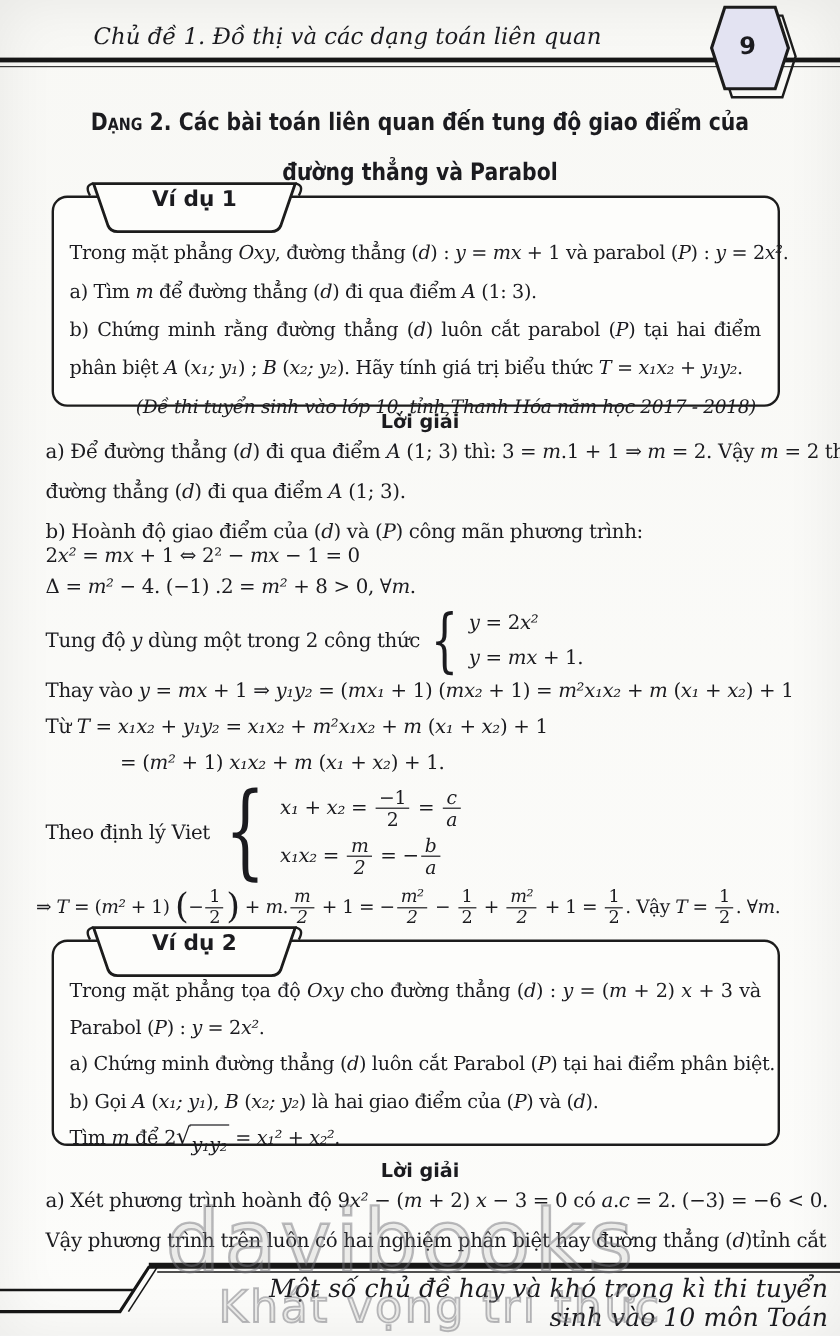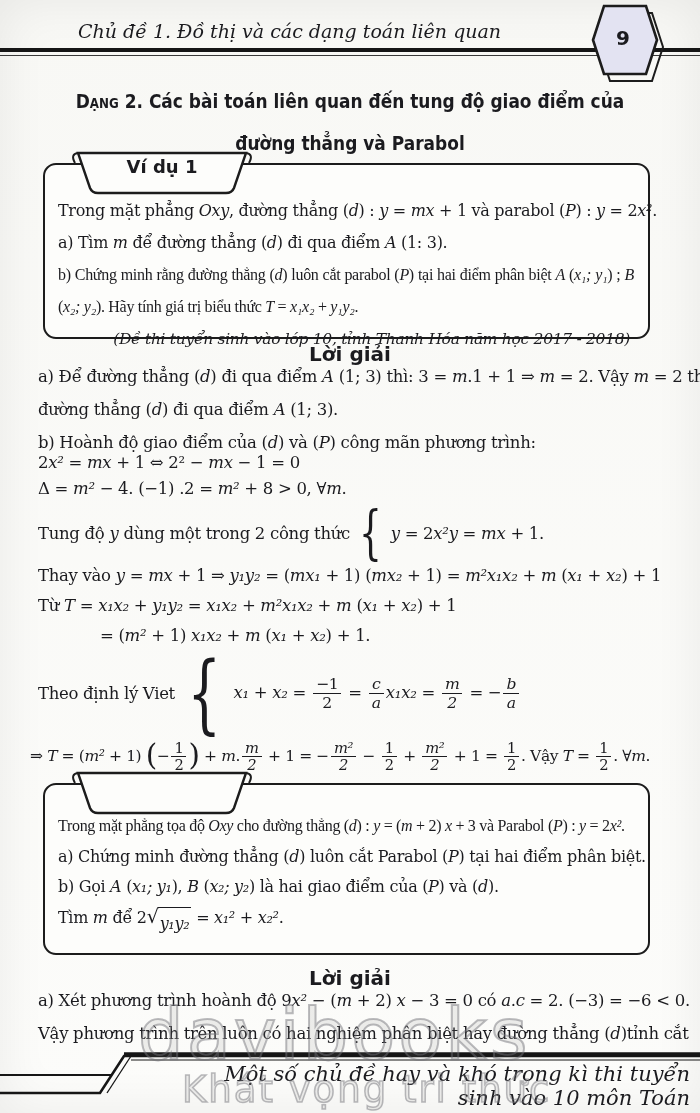--- a/index.html
+++ b/index.html
@@ -22,42 +22,42 @@
   .exbox{position:absolute;left:43px;width:607px;border:2.3px solid #1c1c1c;border-radius:13px;
          background:#fdfdfb;box-sizing:border-box;}
   .tab{position:absolute;left:22px;top:-15px;width:190px;height:46px;}
   .tabsvg{position:absolute;left:0;top:0;}
   .tablabel{position:absolute;left:0;top:6px;width:190px;text-align:center;
             font-family:"DejaVu Sans",sans-serif;font-weight:bold;font-size:18px;}
   .boxbody{padding:30px 14px 0 13px;font-size:16px;letter-spacing:-0.3px;line-height:32px;}
   .boxbody2{padding:26px 14px 0 13px;font-size:16px;letter-spacing:-0.3px;line-height:30.5px;}
   .bpara{margin:0;}
   .nw{white-space:nowrap;}
-  .just{text-align:justify;font-family:Liberation Serif, serif;}
+  .just{text-align:justify;}
   .bsource{text-align:right;font-style:italic;font-size:15.5px;padding-right:4px;}
   
   .solhead{position:absolute;left:0;width:700px;text-align:center;
-           font-family:"DejaVu Sans",sans-serif;font-weight:bold;font-size:20px;}
+           font-family:"DejaVu Sans",sans-serif;font-weight:bold;font-size:16px;}
   .sline{position:absolute;left:38px;font-size:16.5px;letter-spacing:-0.3px;white-space:nowrap;}
   .tight{font-size:15.5px;letter-spacing:-0.4px;left:30px;}
   .mi{font-style:italic;}
   .mfrac{display:inline-flex;flex-direction:column;align-items:center;vertical-align:middle;
          line-height:1.12;font-size:.95em;margin:0 2px;}
   .fn{border-bottom:1.4px solid #1b1b1f;padding:0 3px;}
   .fd{padding:0 3px;}
   .msqrt{display:inline-flex;align-items:flex-start;}
   .mrad{font-size:1.2em;line-height:1;margin-right:-1px;}
   .mbar{border-top:1.5px solid #1b1b1f;padding:1px 2px 0 2px;}
   .mbig{font-size:1.9em;line-height:0;vertical-align:middle;position:relative;top:-2px;}
   .caseswrap{display:flex;align-items:center;}
   .brace{font-family:"DejaVu Serif",serif;font-weight:400;line-height:1;display:inline-block;
          transform:scaleX(.62);margin:0 -6px 0 2px;}
   .b1{font-size:58px;}
   .b2{font-size:86px;}
-  .casecol{display:inline-flex;margin-left:8px;}
+  .casecol{display:inline-flex;flex-direction:column;margin-left:8px;}
   .caseline{line-height:29px;}
   .casefr .caseline{line-height:40px;}
   
   .wm1{position:absolute;left:138px;top:992px;z-index:6;font-family:"DejaVu Sans",sans-serif;
        font-size:72px;letter-spacing:3px;color:rgba(130,130,135,.13);
        -webkit-text-stroke:2px rgba(115,115,122,.48);pointer-events:none;}
   .wm2{position:absolute;left:182px;top:1068px;z-index:6;font-family:"DejaVu Sans",sans-serif;
        font-size:37px;letter-spacing:2px;color:rgba(130,130,135,.13);
        -webkit-text-stroke:1.5px rgba(115,115,122,.48);pointer-events:none;}
   
@@ -167,20 +167,21 @@
         <span class="fd">2</span>
       </span><span class="mt">. ∀</span><span class="mi">m</span><span class="mt">.</span></div>
 
   <div class="exbox" style="top:783px;height:172px;">
     <div class="tab">
       <svg class="tabsvg" width="190" height="46" viewBox="0 0 190 46">
         <path d="M11 3 Q3 4 8 13" fill="none" stroke="#1c1c1c" stroke-width="2"></path>
         <path d="M179 3 Q187 4 182 13" fill="none" stroke="#1c1c1c" stroke-width="2"></path>
         <path d="M11 3 H179 L167 38 Q165 43 159 43 H31 Q25 43 23 38 Z" fill="#fdfdfb" stroke="#1c1c1c" stroke-width="2.4"></path>
       </svg>
+      <div class="tablabel">Ví dụ 2</div>
     </div>
     <div class="boxbody2">
       <div class="bpara just"><span class="mt">Trong mặt phẳng tọa độ </span><span class="mi">Oxy</span><span class="mt"> cho đường thẳng (</span><span class="mi">d</span><span class="mt">) : </span><span class="mi">y</span><span class="mt"> = (</span><span class="mi">m</span><span class="mt"> + 2) </span><span class="mi">x</span><span class="mt"> + 3 và Parabol (</span><span class="mi">P</span><span class="mt">) : </span><span class="mi">y</span><span class="mt"> = 2</span><span class="mi">x²</span><span class="mt">.</span></div>
       <div class="bpara nw"><span class="mt">a) Chứng minh đường thẳng (</span><span class="mi">d</span><span class="mt">) luôn cắt Parabol (</span><span class="mi">P</span><span class="mt">) tại hai điểm phân biệt.</span></div>
       <div class="bpara nw"><span class="mt">b) Gọi </span><span class="mi">A</span><span class="mt"> (</span><span class="mi">x₁; y₁</span><span class="mt">), </span><span class="mi">B</span><span class="mt"> (</span><span class="mi">x₂; y₂</span><span class="mt">) là hai giao điểm của (</span><span class="mi">P</span><span class="mt">) và (</span><span class="mi">d</span><span class="mt">).</span></div>
       <div class="bpara nw"><span class="mt">Tìm </span><span class="mi">m</span><span class="mt"> để 2</span><span class="msqrt">
             <span class="mrad">√</span>
             <span class="mbar mi">y₁y₂</span>
           </span><span class="mt"> = </span><span class="mi">x₁²</span><span class="mt"> + </span><span class="mi">x₂²</span><span class="mt">.</span></div>
     </div>

